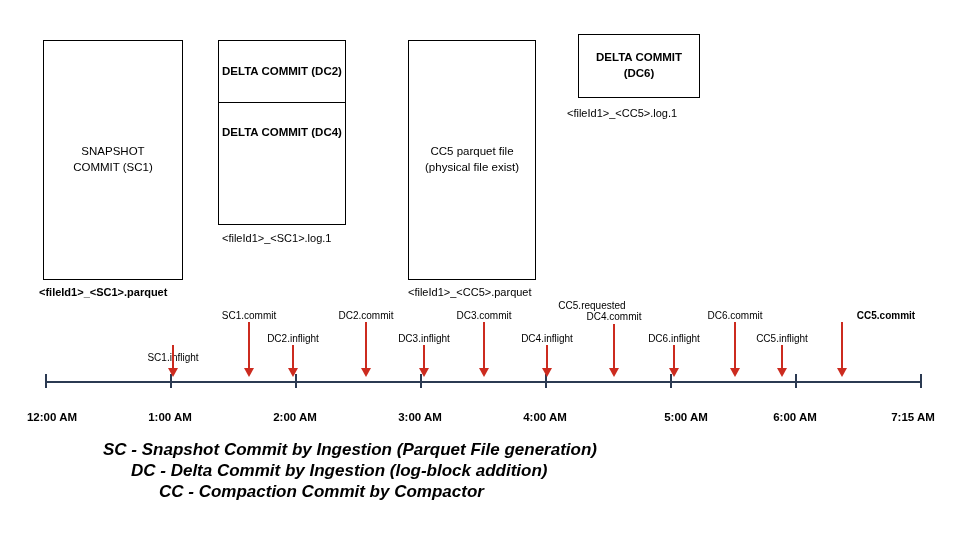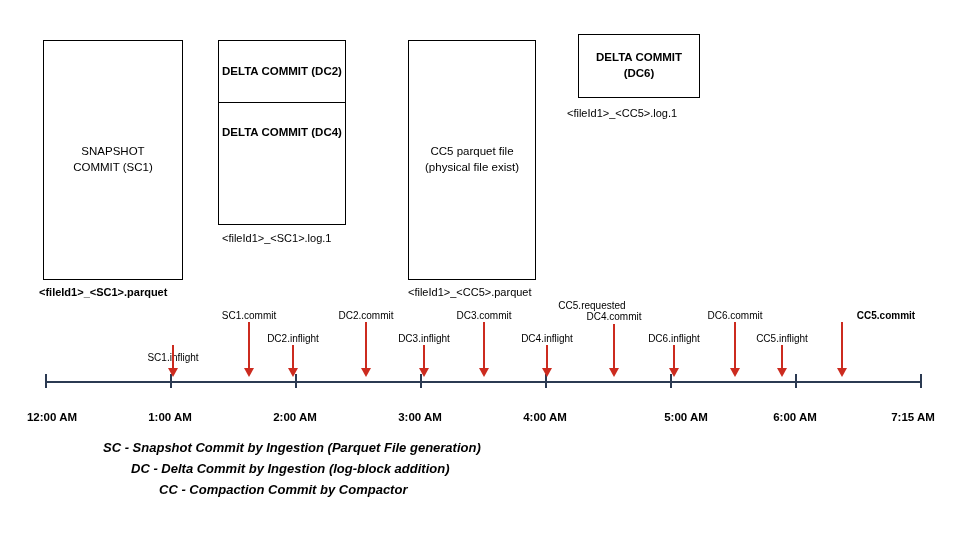--- a/index.html
+++ b/index.html
@@ -145,21 +145,21 @@
   .arrow-head {
     position: absolute;
     width: 0; height: 0;
     border-left: 5px solid transparent;
     border-right: 5px solid transparent;
     border-top: 9px solid #cc2b1f;
     transform: translateX(-50%);
   }
   .legend {
     position: absolute;
-    font-size: 13px;
+    font-size: 17px;
     font-style: italic;
     font-weight: 700;
     color: #000;
     white-space: nowrap;
   }
 </style>
 </head>
 <body>
 
 <div class="stage">

